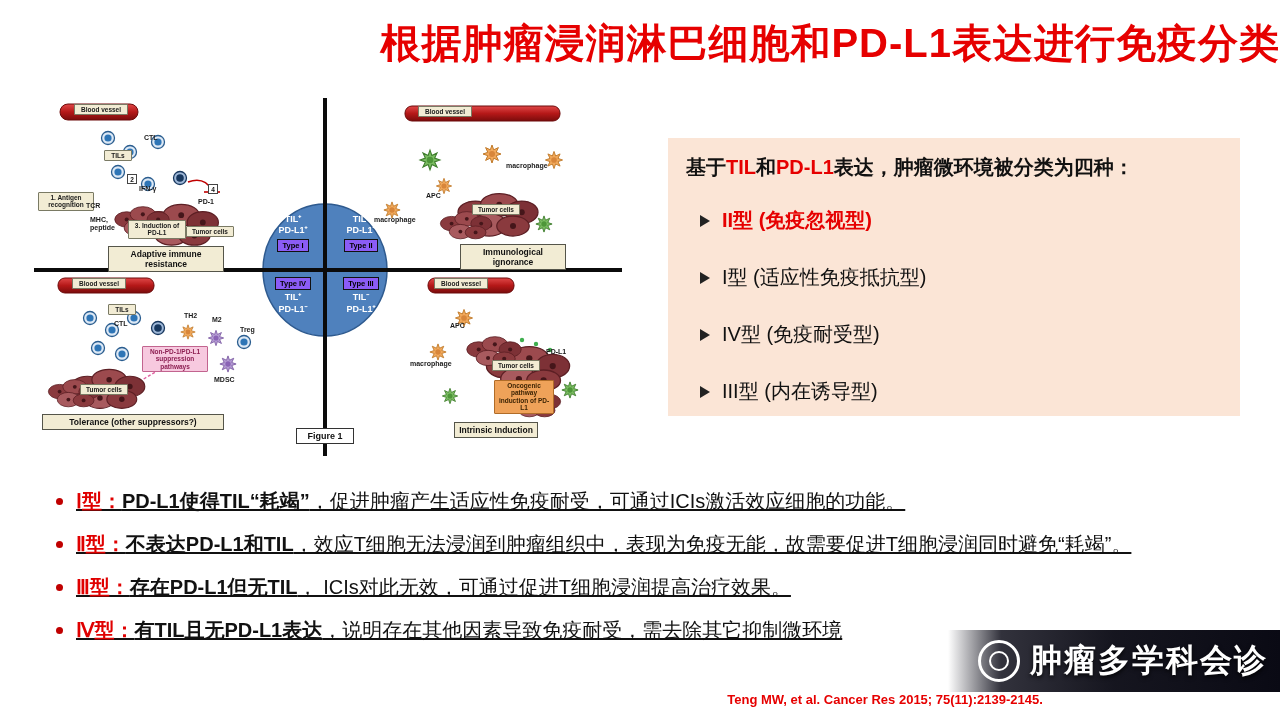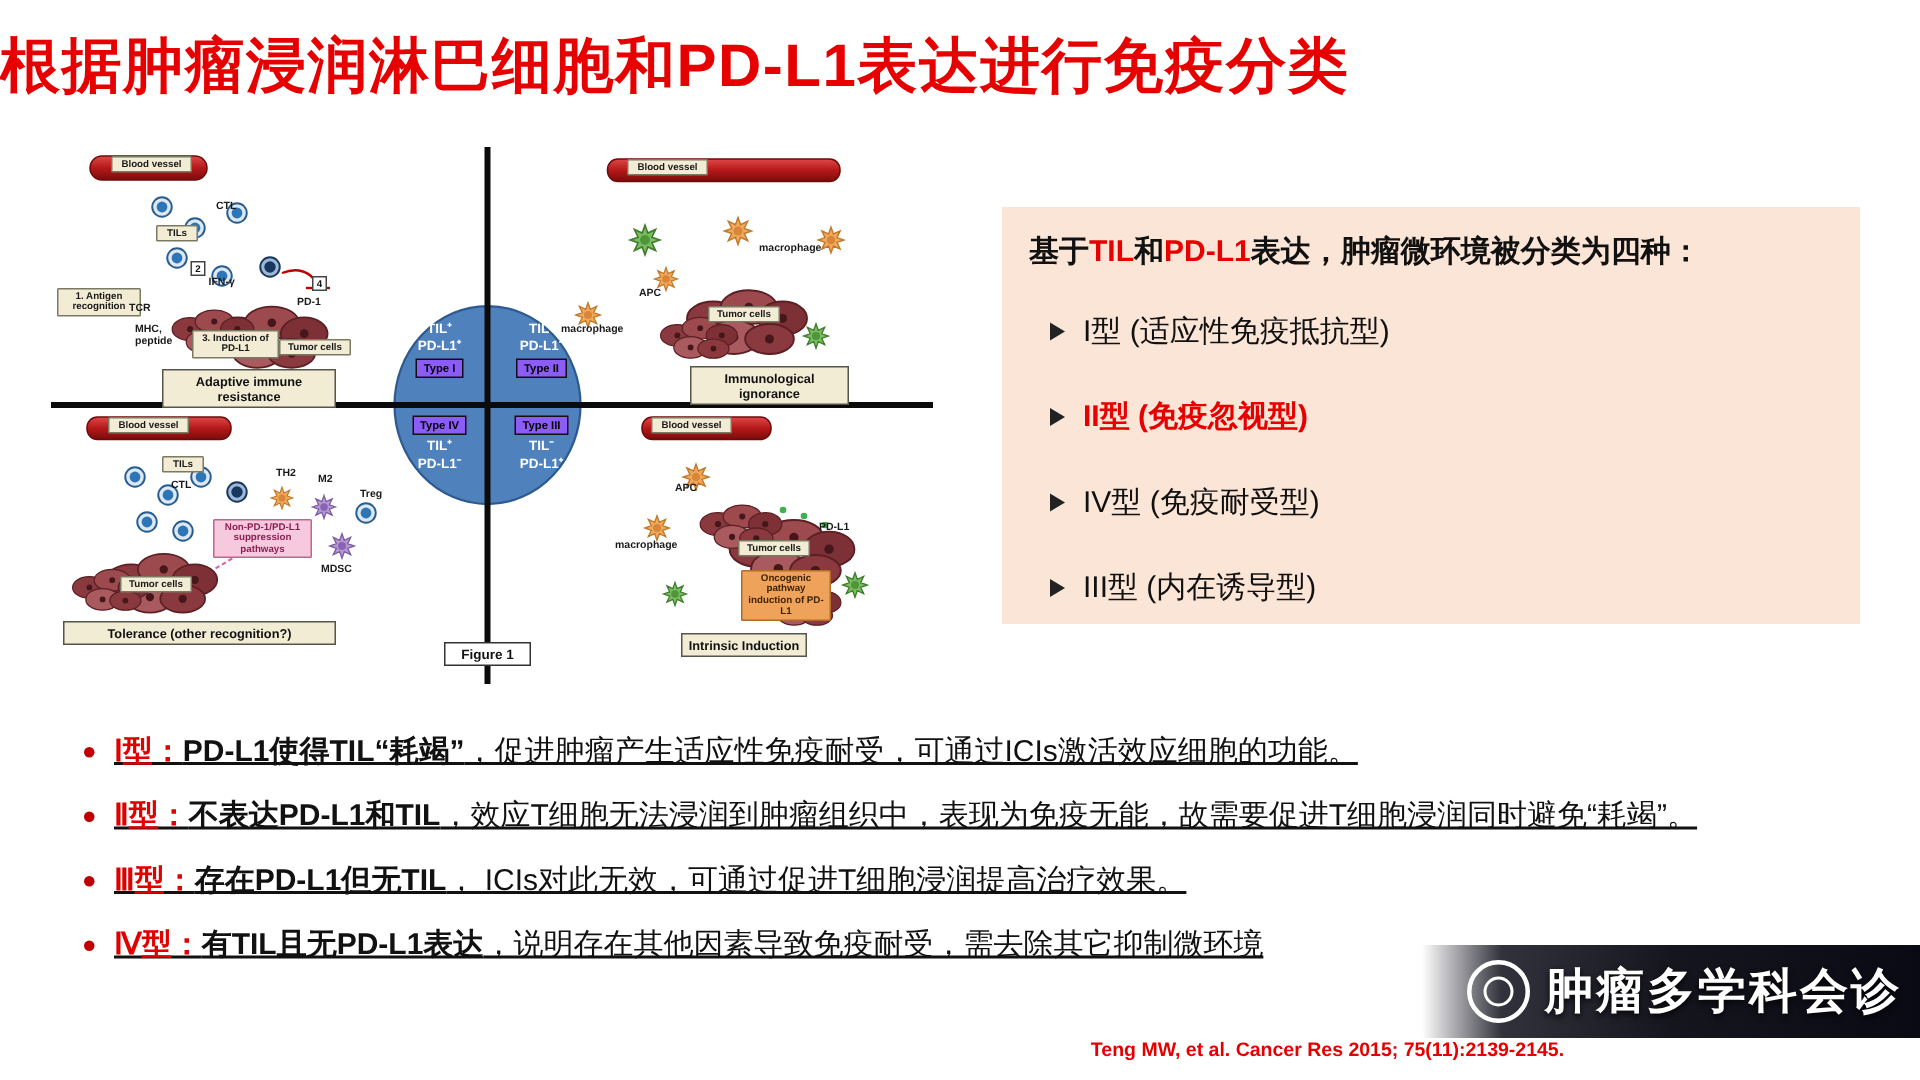--- a/index.html
+++ b/index.html
@@ -2,21 +2,21 @@
 <html><head>
 <meta charset="utf-8">
 <style>
   html,body{margin:0;padding:0;}
   body{
     width:1280px;height:720px;position:relative;background:#ffffff;
     font-family:"Liberation Sans",sans-serif;overflow:hidden;color:#111;
   }
   
   .slide-title{
-    position:absolute;top:16px;left:0;right:0;text-align:left;
+    position:absolute;top:16px;left:0;right:0;text-align:right;
     font-size:40px;font-weight:800;color:#e60000;letter-spacing:1px;
   }
   
   .figure{position:absolute;left:30px;top:92px;width:600px;height:372px;}
   .fig-svg{position:absolute;left:0;top:0;}
   .fig-text{position:absolute;font-size:7px;font-weight:600;color:#1a1a1a;line-height:1.1;}
   .fig-box{
     position:absolute;background:#f2ecd4;border:1px solid #7a7a64;
     font-size:6.5px;line-height:1.15;text-align:center;padding:1px 2px;
     color:#1a1a1a;font-weight:600;box-sizing:border-box;border-radius:1px;
@@ -235,21 +235,21 @@
 
   <div class="fig-box" style="left:42px;top:186px;width:54px;">Blood vessel</div>
   <div class="fig-box" style="left:78px;top:212px;width:28px;">TILs</div>
   <div class="fig-text" style="left:84px;top:228px;">CTL</div>
   <div class="fig-text" style="left:154px;top:220px;">TH2</div>
   <div class="fig-text" style="left:182px;top:224px;">M2</div>
   <div class="fig-text" style="left:210px;top:234px;">Treg</div>
   <div class="fig-box fig-pink" style="left:112px;top:254px;width:66px;">Non-PD-1/PD-L1 suppression pathways</div>
   <div class="fig-text" style="left:184px;top:284px;">MDSC</div>
   <div class="fig-box" style="left:50px;top:292px;width:48px;">Tumor cells</div>
-  <div class="fig-caption" style="left:12px;top:322px;width:182px;">Tolerance (other recognition?)</div>
+  <div class="fig-caption" style="left:12px;top:322px;width:182px;">Tolerance (other suppressors?)</div>
 
   <div class="fig-box" style="left:404px;top:186px;width:54px;">Blood vessel</div>
   <div class="fig-text" style="left:420px;top:230px;">APC</div>
   <div class="fig-text" style="left:380px;top:268px;">macrophage</div>
   <div class="fig-text" style="left:516px;top:256px;">PD-L1</div>
   <div class="fig-box" style="left:462px;top:268px;width:48px;">Tumor cells</div>
   <div class="fig-box fig-orange" style="left:464px;top:288px;width:60px;">Oncogenic pathway induction of PD-L1</div>
   <div class="fig-caption" style="left:424px;top:330px;width:84px;">Intrinsic Induction</div>
 
   <div class="fig-figure1" style="left:266px;top:336px;width:58px;">Figure 1</div>
@@ -274,27 +274,27 @@
     <div>TIL⁻</div>
     <div>PD-L1⁺</div>
   </div>
 </div>
 
 <div class="class-box">
   <div class="class-title">
     <span>基于</span><span class="red-inline">TIL</span><span>和</span><span class="red-inline">PD-L1</span><span>表达，肿瘤微环境被分类为四种：</span>
   </div>
   <div class="class-items">
+    <div class="class-item highlight">
+      <span class="arrow-icon"></span>
+      <span class="class-item-text">II型 (免疫忽视型)</span>
+    </div>
     <div class="class-item">
       <span class="arrow-icon"></span>
       <span class="class-item-text">I型 (适应性免疫抵抗型)</span>
-    </div>
-    <div class="class-item highlight">
-      <span class="arrow-icon"></span>
-      <span class="class-item-text">II型 (免疫忽视型)</span>
     </div>
     <div class="class-item">
       <span class="arrow-icon"></span>
       <span class="class-item-text">IV型 (免疫耐受型)</span>
     </div>
     <div class="class-item">
       <span class="arrow-icon"></span>
       <span class="class-item-text">III型 (内在诱导型)</span>
     </div>
   </div>

